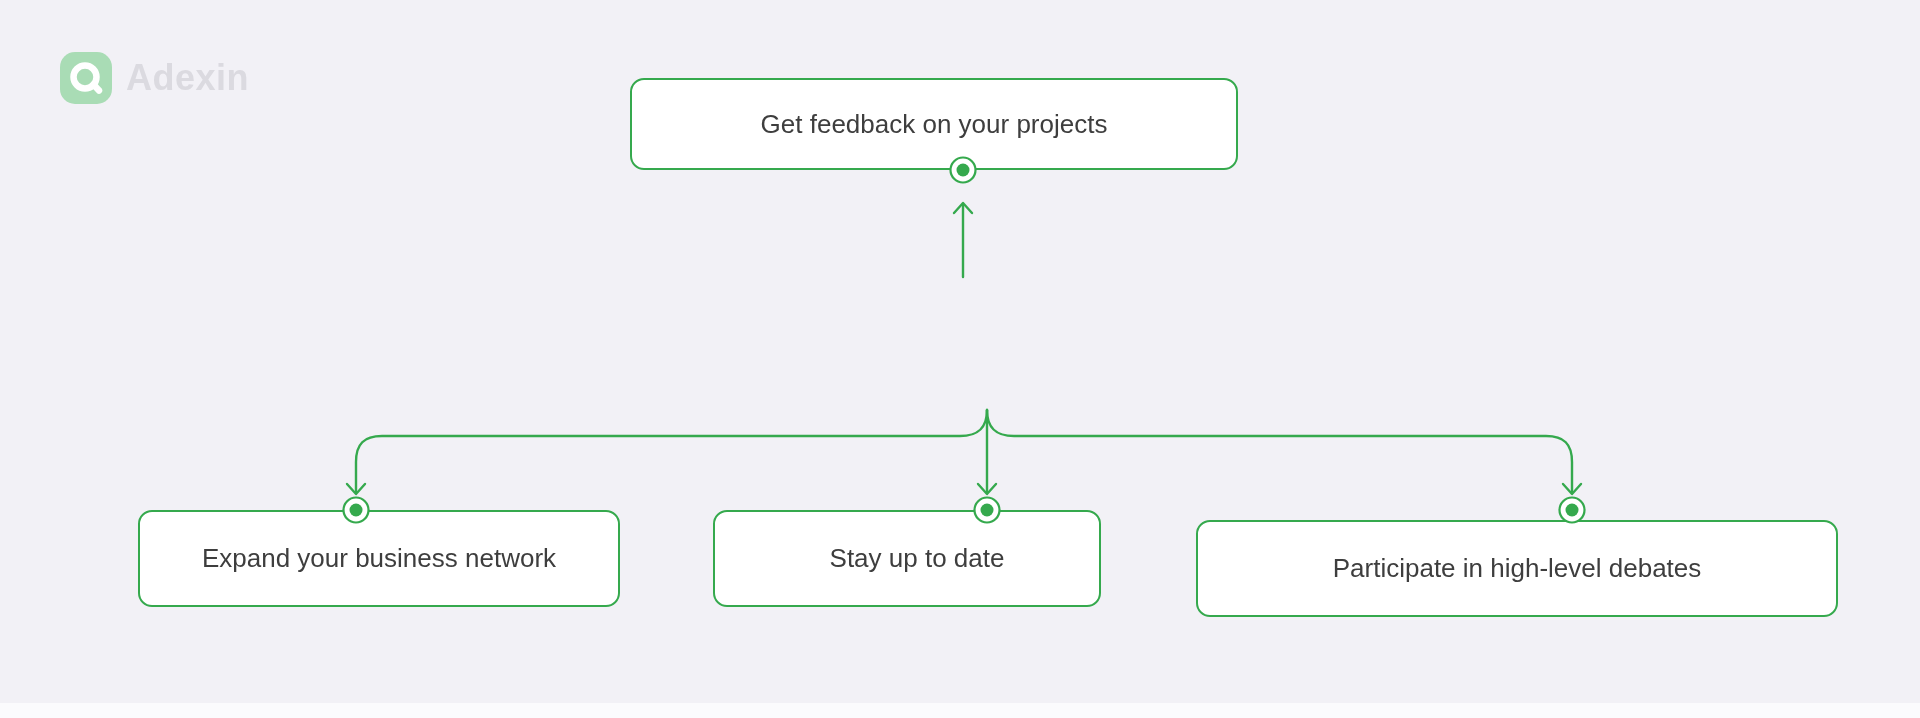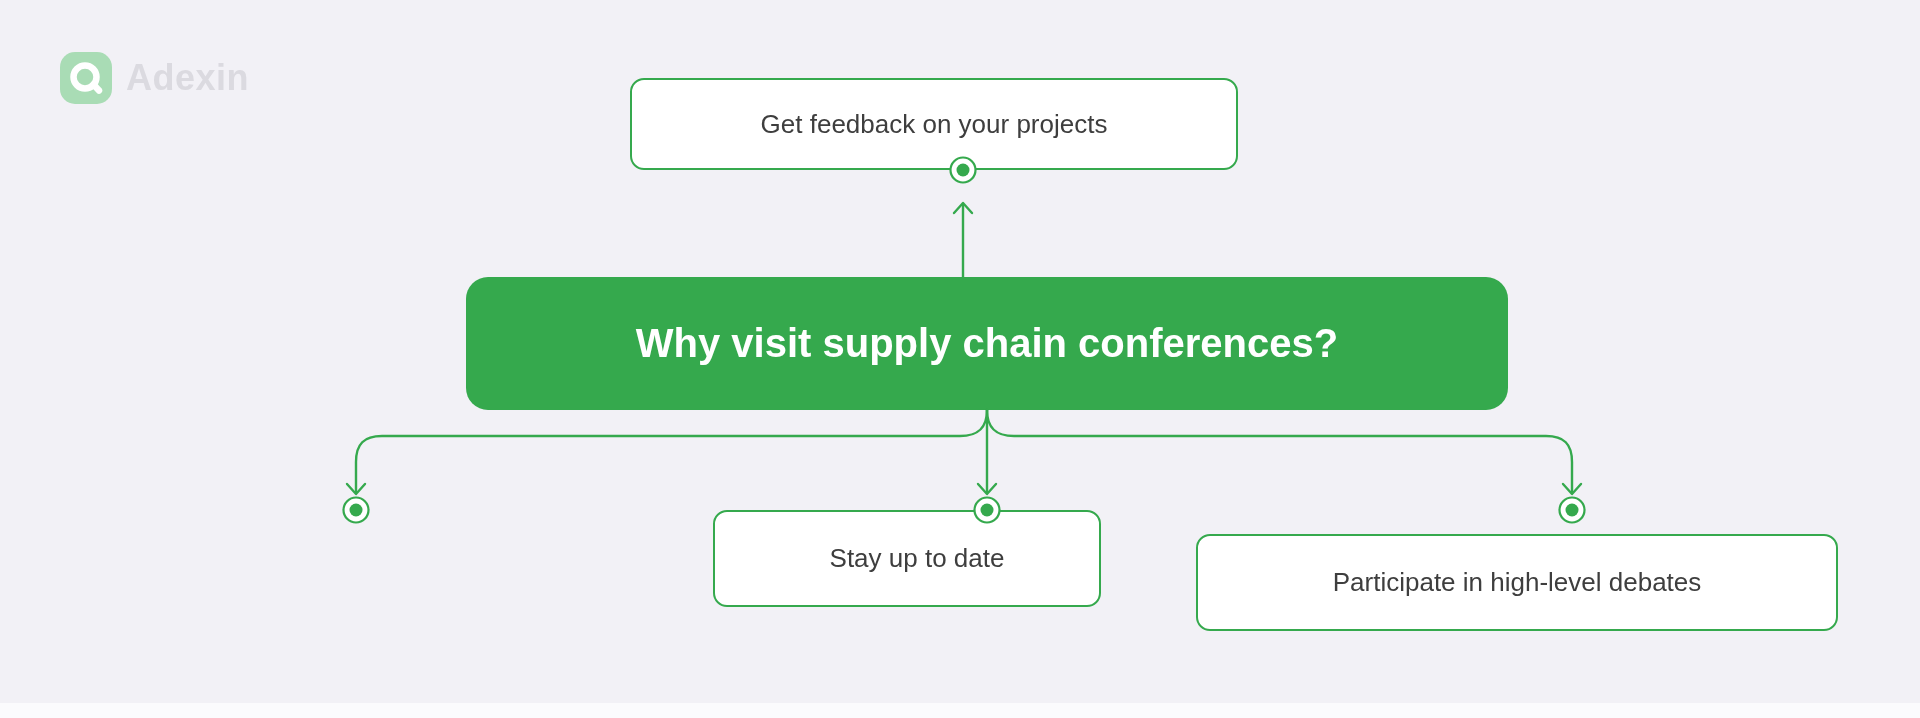--- a/index.html
+++ b/index.html
@@ -56,21 +56,21 @@
     align-items:center;
     justify-content:center;
     text-align:right;
     color:var(--node-text);
     font-size:26px;
     z-index:1;
   }
   .node-top{left:630px;top:78px;width:608px;height:92px;}
   .node-b1{left:138px;top:510px;width:482px;height:97px;}
   .node-b2{left:713px;top:510px;width:388px;height:97px;padding-left:20px;}
-  .node-b3{left:1196px;top:534px;width:642px;height:97px;}
+  .node-b3{left:1196px;top:520px;width:642px;height:97px;}
   .node-main{
     position:absolute;
     left:466px;top:277px;width:1042px;height:133px;
     background:var(--green);
     border-radius:22px;
     display:flex;
     align-items:center;
     justify-content:center;
     text-align:center;
     color:var(--white);
@@ -123,24 +123,24 @@
         <line x1="33.5" y1="32.5" x2="39" y2="38.5" stroke="#FFFFFF" stroke-width="6.5" stroke-linecap="round"></line>
       </svg>
     </div>
     <span class="logo-text">Adexin</span>
   </div>
 
   <div class="node node-top">
     <span>Get feedback on your projects</span>
   </div>
 
-  <div class="node-main">
-    <span>Why visit supply chain conferences?</span>
+
+  <div class="node node-b1">
+    <span>Expand your business network</span>
   </div>
-
 
   <div class="node node-b2">
     <span>Stay up to date</span>
   </div>
 
   <div class="node node-b3">
     <span>Participate in high-level debates</span>
   </div>
 
   <svg class="connectors" viewBox="0 0 1920 718">

